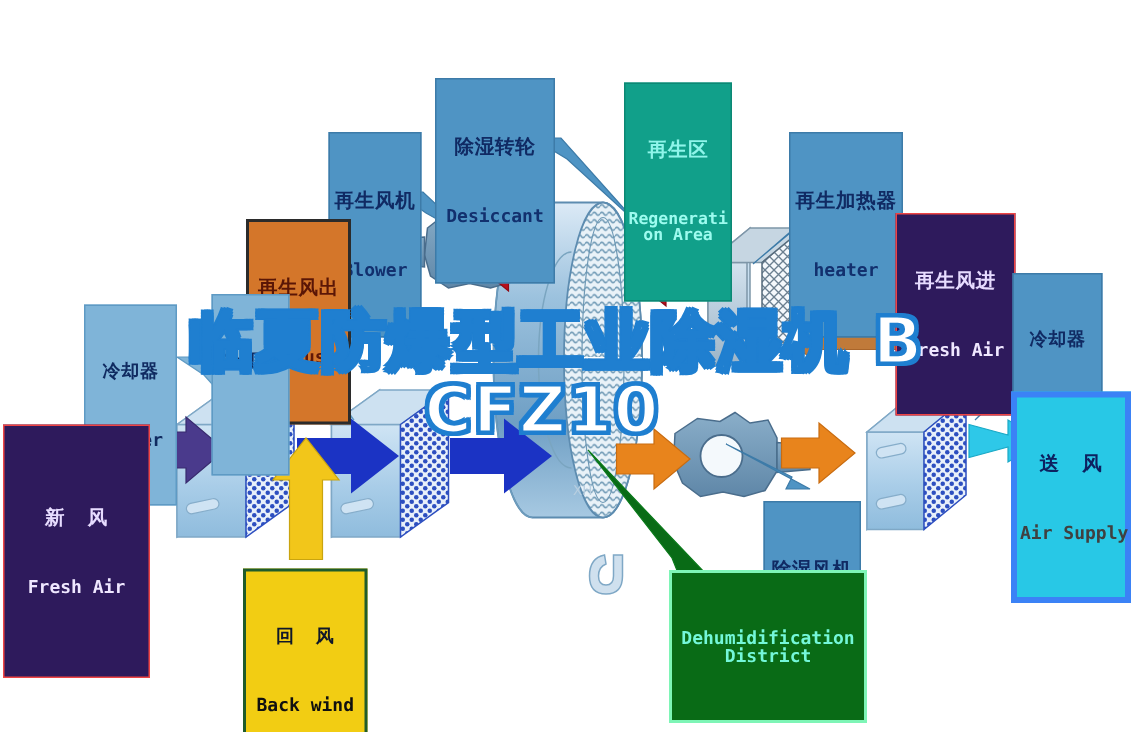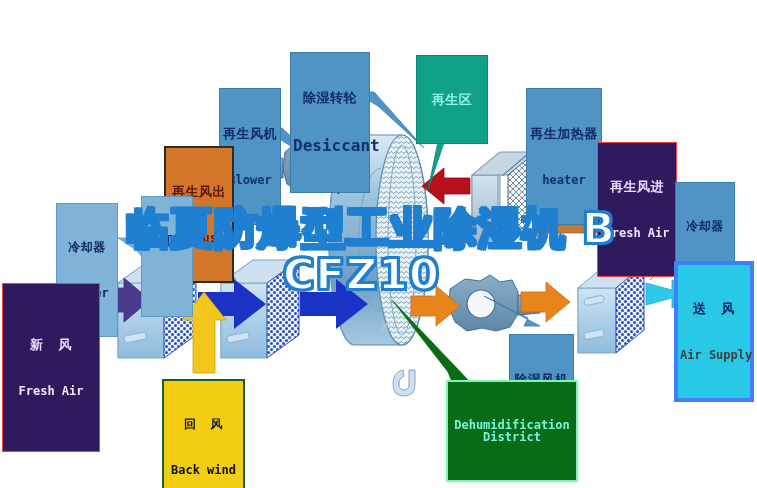--- a/index.html
+++ b/index.html
@@ -304,25 +304,27 @@
     </g>
   </svg>
 
   <div class="lbl cl-blue" style="left:219px;top:88px;width:62px;padding:4px 2px;">
     <span class="cn" style="font-size:13px;">再生风机</span>
     <span class="en" style="font-size:12px;">Blower</span>
   </div>
 
   <div class="lbl cl-blue" style="left:290px;top:52px;width:80px;padding:4px 2px;">
     <span class="cn" style="font-size:13px;">除湿转轮</span>
-    <span class="en" style="font-size:16px;">Desiccant</span>
+    <span class="en" style="font-size:12px;">Desiccant</span>
   </div>
 
   <div class="lbl cl-teal" style="left:416px;top:55px;width:72px;padding:3px 2px;">
     <span class="cn" style="font-size:13px;">再生区</span>
+    <span class="en" style="font-size:11px;">Regenerati
+on Area</span>
   </div>
 
   <div class="lbl cl-blue" style="left:526px;top:88px;width:76px;padding:4px 2px;">
     <span class="cn" style="font-size:13px;">再生加热器</span>
     <span class="en" style="font-size:12px;">heater</span>
   </div>
 
   <div class="lbl cl-orange" style="left:164px;top:146px;width:70px;padding:3px 2px;">
     <span class="cn" style="font-size:13px;">再生风出</span>
     <span class="en" style="font-size:12px;">Exhaust</span>

